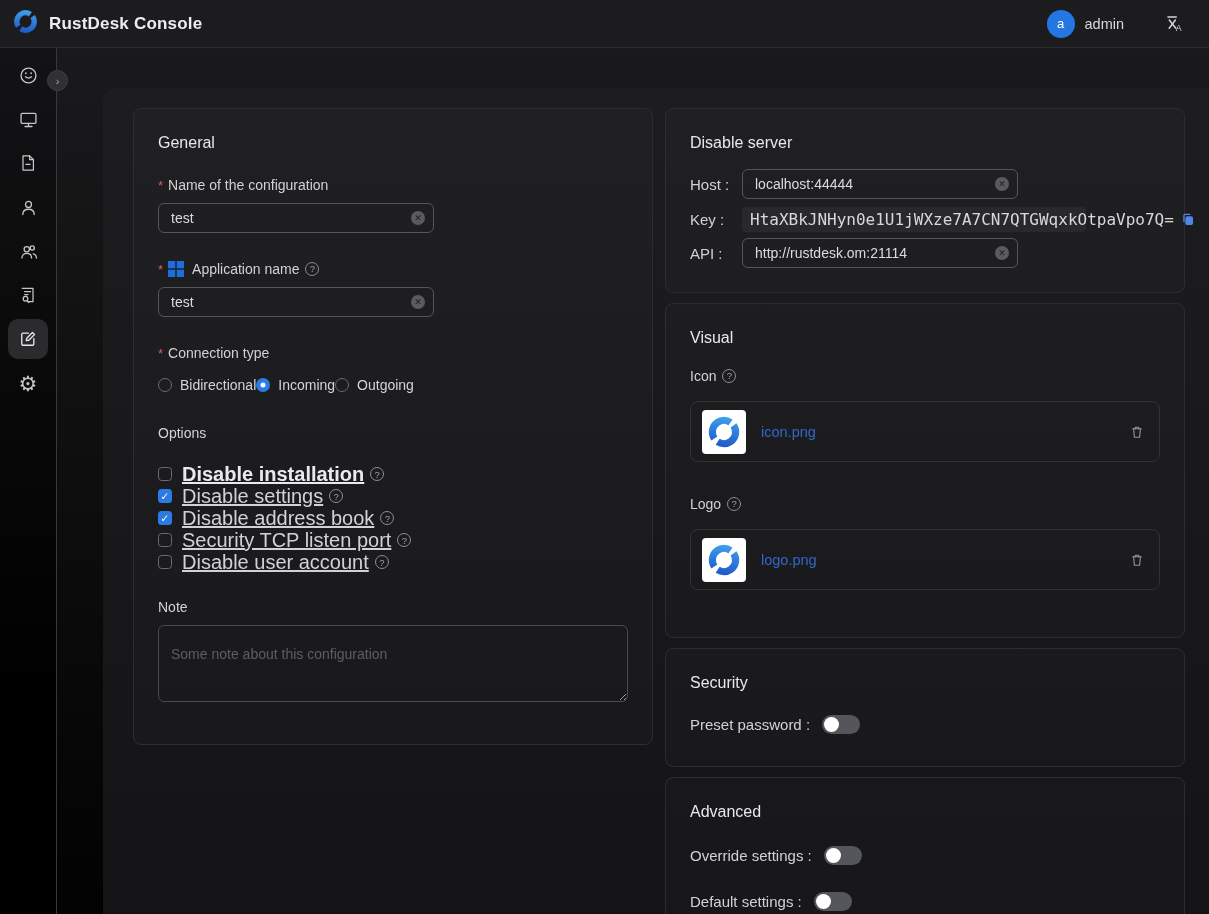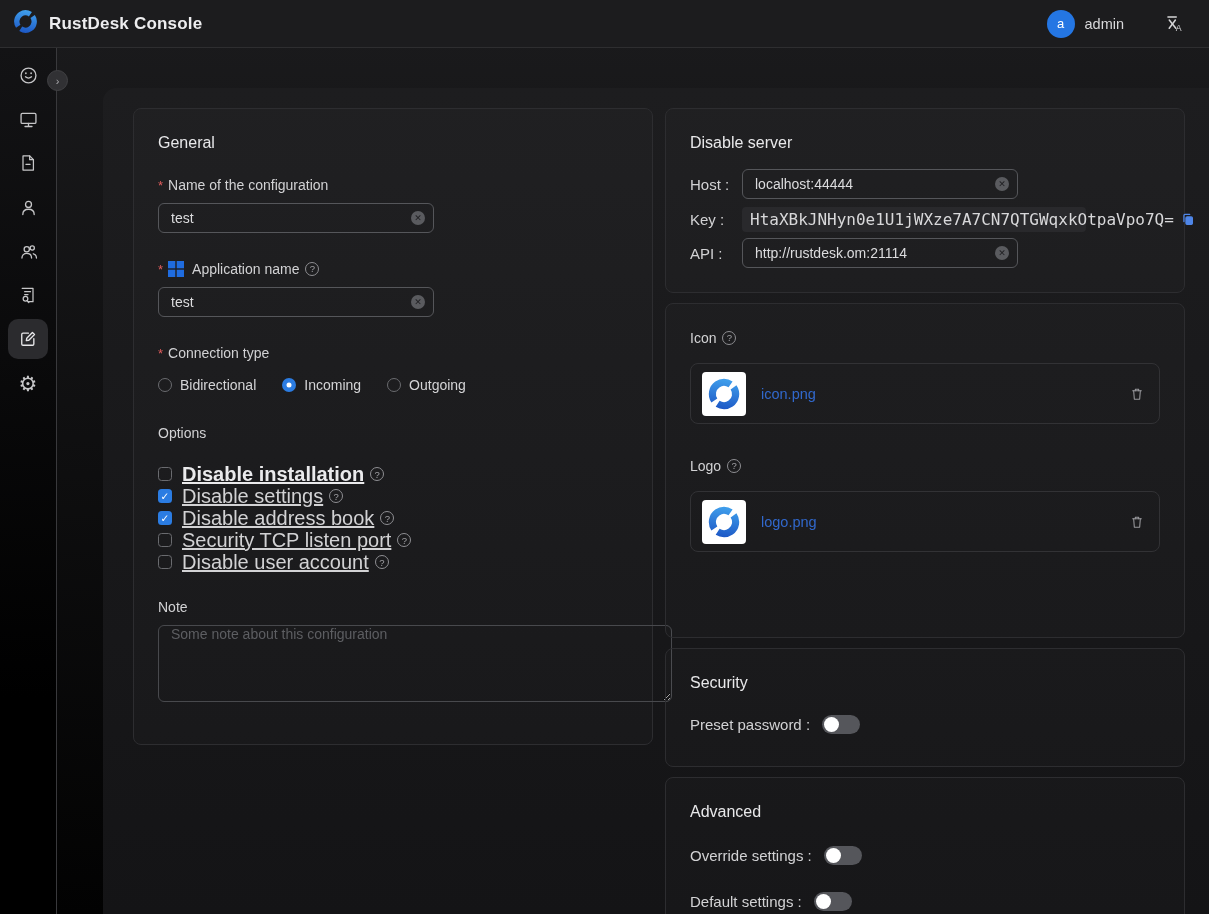--- a/index.html
+++ b/index.html
@@ -83,21 +83,21 @@
     color:#1f1f22; font-size:9px; font-weight:700; line-height:14px; text-align:center;
     cursor:pointer;
   }
   .help-ic {
     display:inline-flex; width:14px; height:14px; border-radius:50%;
     border:1px solid #8e8e92; color:#a2a2a6; font-size:9.5px;
     align-items:center; justify-content:center; margin-left:6px; cursor:pointer; flex:0 0 auto;
   }
 
   
-  .radio-row { display:flex; align-items:flex-start; gap:26px; }
+  .radio-row { display:flex; align-items:flex-start; }
   .radio { display:flex; align-items:center; gap:8px; cursor:pointer; }
   .radio-dot { width:14px; height:14px; border-radius:50%; border:1px solid #6a6b6f; position:relative; }
   .radio.checked .radio-dot { border:none; background:#2b7ce2; }
   .radio.checked .radio-dot::after {
     content:""; position:absolute; left:50%; top:50%; width:5px; height:5px;
     border-radius:50%; background:#fff; transform:translate(-50%,-50%);
   }
   .radio-label { font-size:14px; color:#d4d4d6; }
 
   
@@ -108,23 +108,23 @@
   }
   .check-row.checked .check-box { border:none; background:#2b7ce2; }
   .check-row.checked .check-box::after {
     content:"✓"; position:absolute; inset:0; color:#fff; font-size:10.5px;
     line-height:14px; text-align:center; font-weight:700;
   }
   .check-label { font-size:20px; color:#d2d2d4;text-decoration:underline; }
   .check-row.bold .check-label { font-weight:700; color:#eaeaec; }
 
   textarea.note {
-    width:514px; height:77px; background:transparent;
+    width:470px; height:77px; background:transparent;
     border:1px solid #48494d; border-radius:6px; color:#dcdcde;
-    font-size:14px; padding:0 12px; resize:both; outline:none;
+    font-size:14px; padding:20px 12px; resize:both; outline:none;
     font-family:"Liberation Sans","DejaVu Sans",sans-serif;
   }
   textarea.note::placeholder { color:#5d5e62; }
   .text-input::placeholder { color:#5d5e62; }
 
   
   .srv-row { display:flex; align-items:center; margin-bottom:8px; }
   .srv-label { width:52px; flex:0 0 52px; font-size:15px; color:#d2d2d4; }
   .key-chip {
     display:flex; align-items:center; gap:7px; background:#29292c;
@@ -396,20 +396,21 @@
         <div class="srv-row" style="margin-bottom:0">
           <span class="srv-label">API :</span>
           <div class="input-wrap">
             <input class="text-input" value="http://rustdesk.om:21114" style="">
             <span class="clear-ic">✕</span>
           </div>
         </div>
       </div>
 
       <div class="card" style="min-height:335px">
+        <div class="card-title mb18">Visual</div>
 
         <div class="field-label mb15">
           <span>Icon</span>
           <span class="help-ic">?</span>
         </div>
         <div class="file-box mb32">
           <span class="thumb">
             <svg width="36" height="36" viewBox="0 0 48 48">
               <g transform="rotate(-35 24 24)">
                 <circle cx="24" cy="24" r="15.5" fill="none" stroke="url(#rdg)" stroke-width="9.5" stroke-dasharray="42.5 6.2 42.5 6.2"></circle>

